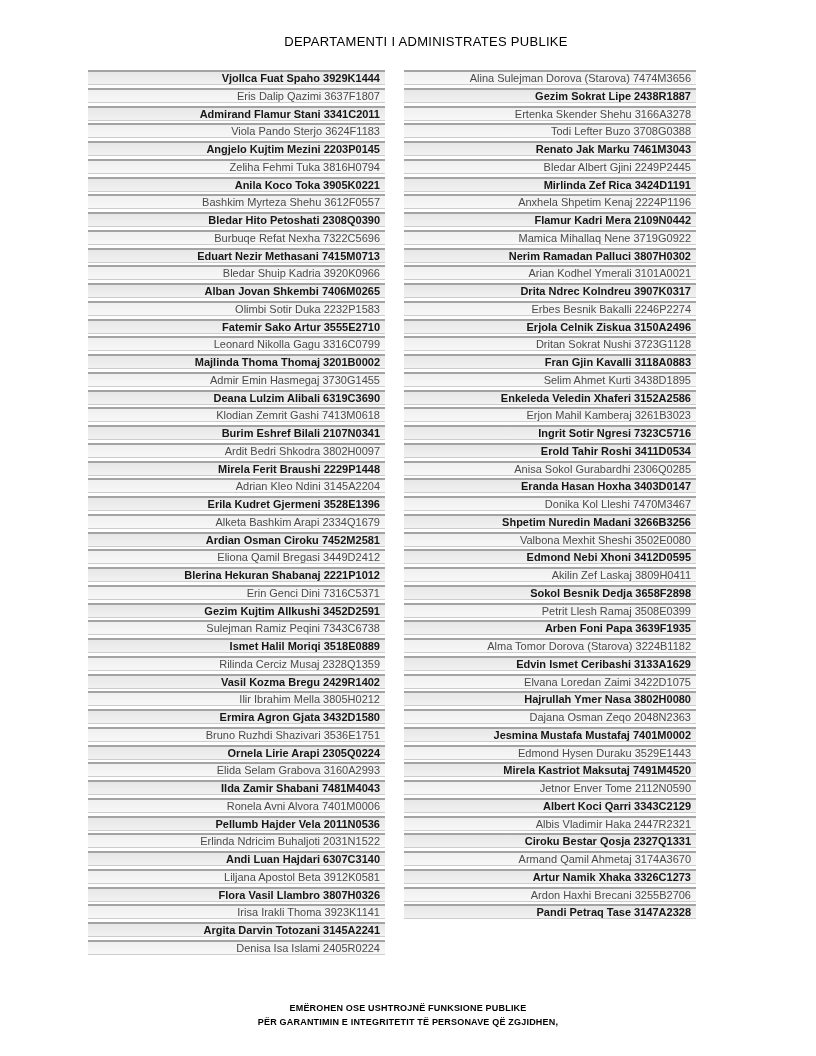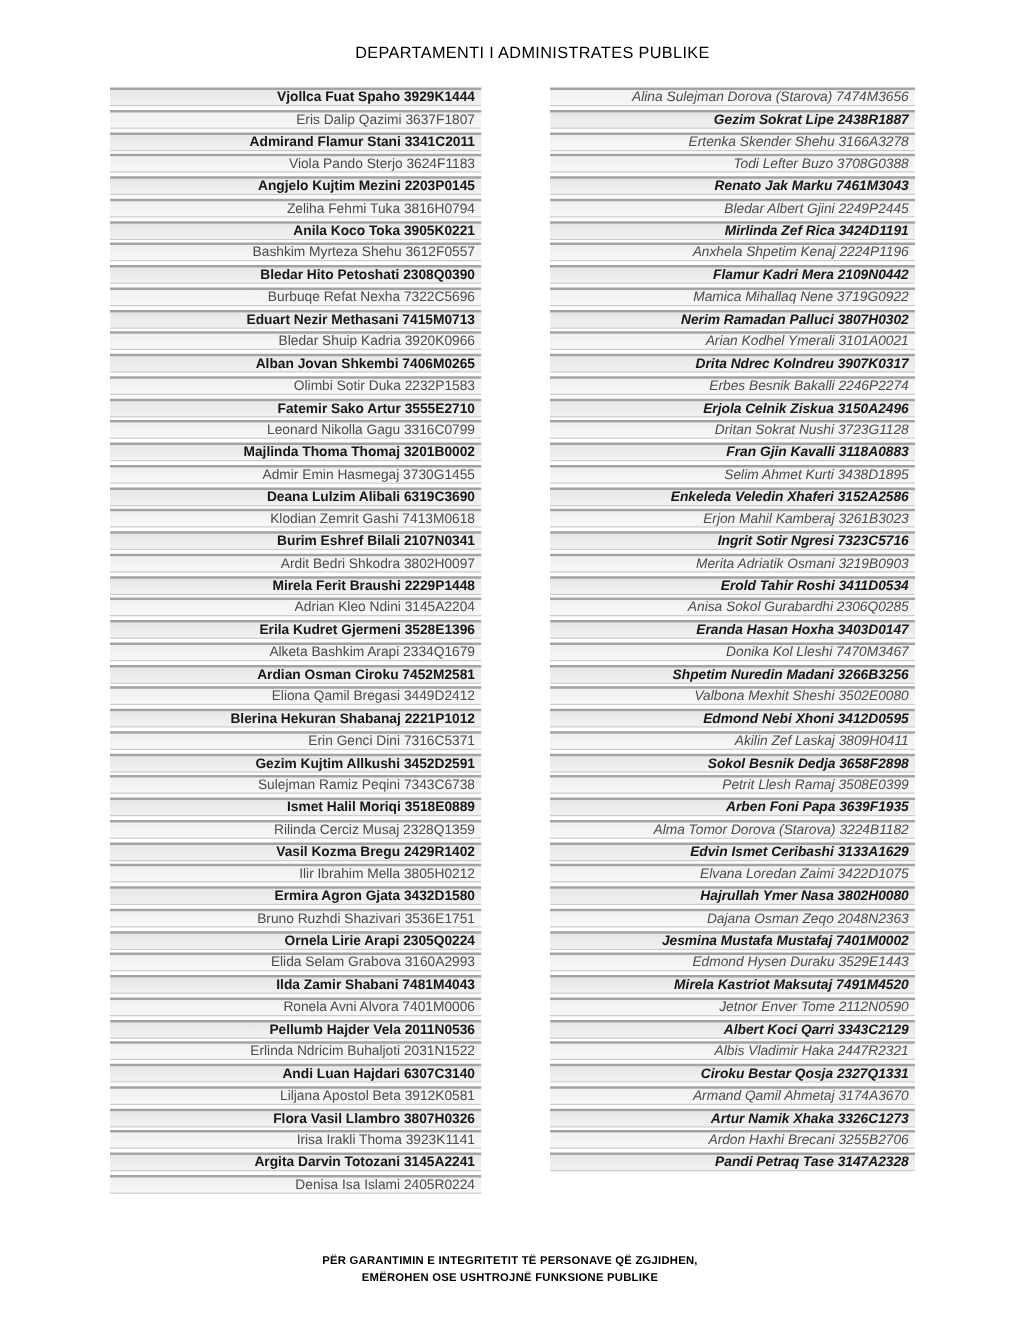--- a/index.html
+++ b/index.html
@@ -21,21 +21,21 @@
     line-height: 16px;
     color: #000000;
     letter-spacing: 0.3px;
     white-space: nowrap;
   }
   .col {
     position: absolute;
     top: 70px;
   }
   .col-left  { left: 88px;  width: 297px; }
-  .col-right { left: 440px; width: 292px; font-style: italic; }
+  .col-right { left: 404px; width: 292px; }
   .row {
     box-sizing: border-box;
     height: 15px;
     margin-bottom: 2.76px;
     background: linear-gradient(to bottom, #f0f0f0, #f7f7f7);
     border-top: 2px solid #a3a3a3;
     border-bottom: 1px solid #cccccc;
     text-align: right;
     padding-right: 5px;
     font-size: 11px;
@@ -133,21 +133,20 @@
       <div class="row">Arian Kodhel Ymerali 3101A0021</div>
       <div class="row bold">Drita Ndrec Kolndreu 3907K0317</div>
       <div class="row">Erbes Besnik Bakalli 2246P2274</div>
       <div class="row bold">Erjola Celnik Ziskua 3150A2496</div>
       <div class="row">Dritan Sokrat Nushi 3723G1128</div>
       <div class="row bold">Fran Gjin Kavalli 3118A0883</div>
       <div class="row">Selim Ahmet Kurti 3438D1895</div>
       <div class="row bold">Enkeleda Veledin Xhaferi 3152A2586</div>
       <div class="row">Erjon Mahil Kamberaj 3261B3023</div>
       <div class="row bold">Ingrit Sotir Ngresi 7323C5716</div>
-      <div class="row">Merita Adriatik Osmani 3219B0903</div>
       <div class="row bold">Erold Tahir Roshi 3411D0534</div>
       <div class="row">Anisa Sokol Gurabardhi 2306Q0285</div>
       <div class="row bold">Eranda Hasan Hoxha 3403D0147</div>
       <div class="row">Donika Kol Lleshi 7470M3467</div>
       <div class="row bold">Shpetim Nuredin Madani 3266B3256</div>
       <div class="row">Valbona Mexhit Sheshi 3502E0080</div>
       <div class="row bold">Edmond Nebi Xhoni 3412D0595</div>
       <div class="row">Akilin Zef Laskaj 3809H0411</div>
       <div class="row bold">Sokol Besnik Dedja 3658F2898</div>
       <div class="row">Petrit Llesh Ramaj 3508E0399</div>
@@ -163,16 +162,16 @@
       <div class="row">Jetnor Enver Tome 2112N0590</div>
       <div class="row bold">Albert Koci Qarri 3343C2129</div>
       <div class="row">Albis Vladimir Haka 2447R2321</div>
       <div class="row bold">Ciroku Bestar Qosja 2327Q1331</div>
       <div class="row">Armand Qamil Ahmetaj 3174A3670</div>
       <div class="row bold">Artur Namik Xhaka 3326C1273</div>
       <div class="row">Ardon Haxhi Brecani 3255B2706</div>
       <div class="row bold">Pandi Petraq Tase 3147A2328</div>
     </div>
   <div class="footer">
+    <div>EMËROHEN OSE USHTROJNË FUNKSIONE PUBLIKE</div>
     <div>PËR GARANTIMIN E INTEGRITETIT TË PERSONAVE QË ZGJIDHEN,</div>
-    <div>EMËROHEN OSE USHTROJNË FUNKSIONE PUBLIKE</div>
   </div>
 </div>
 
 </body></html>

